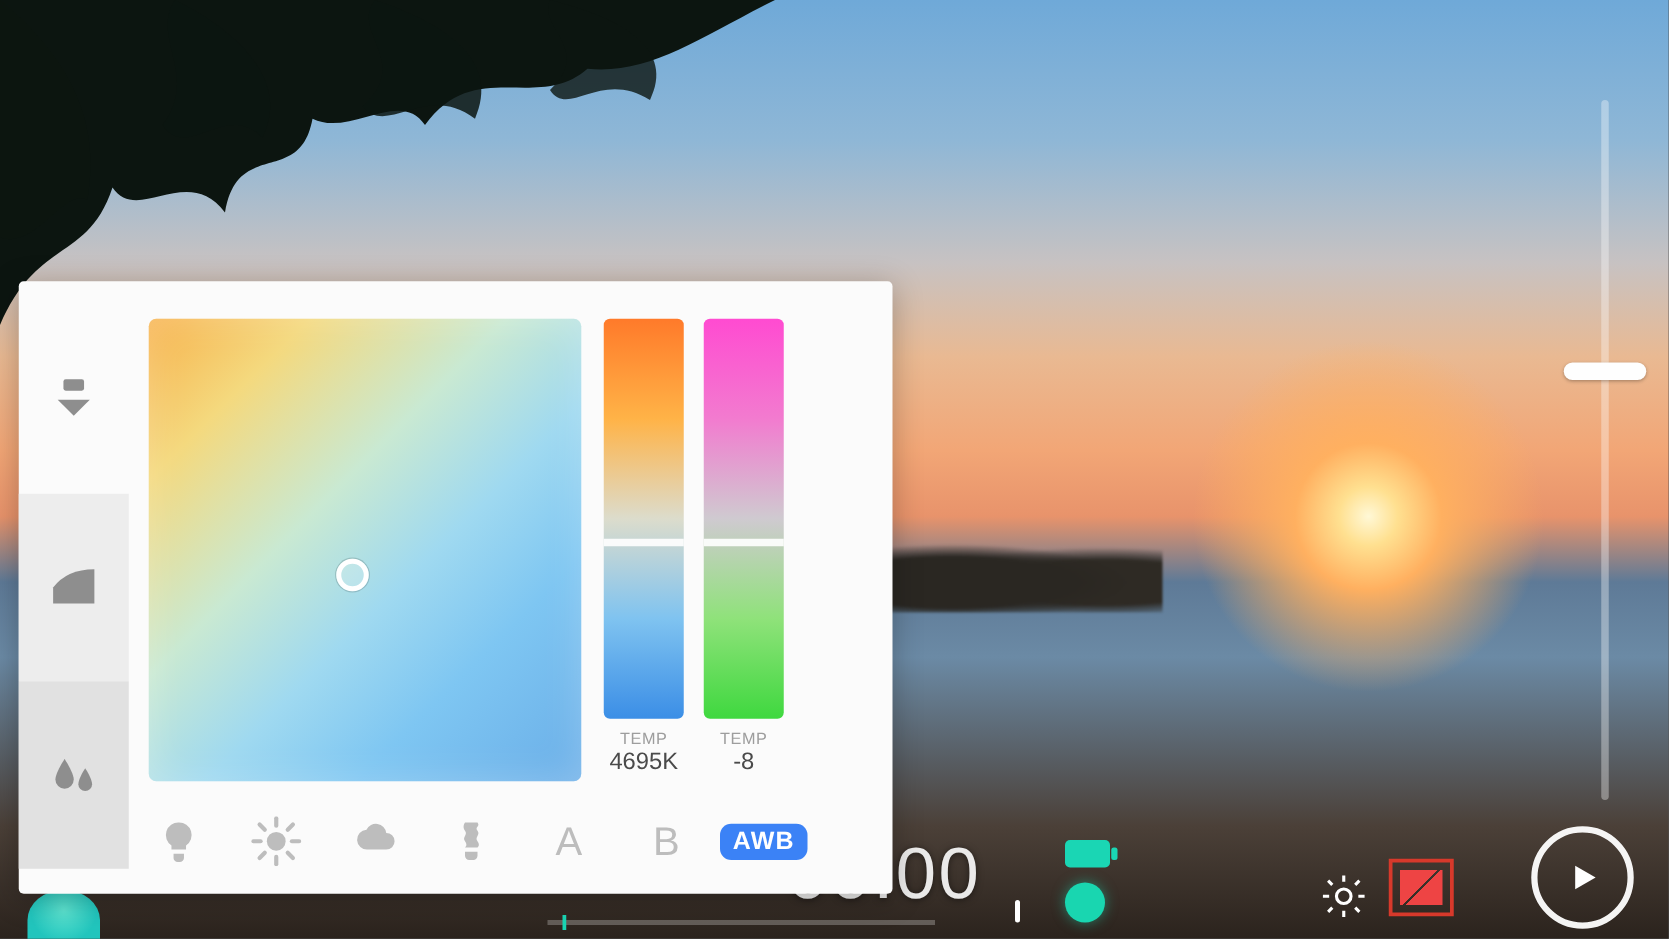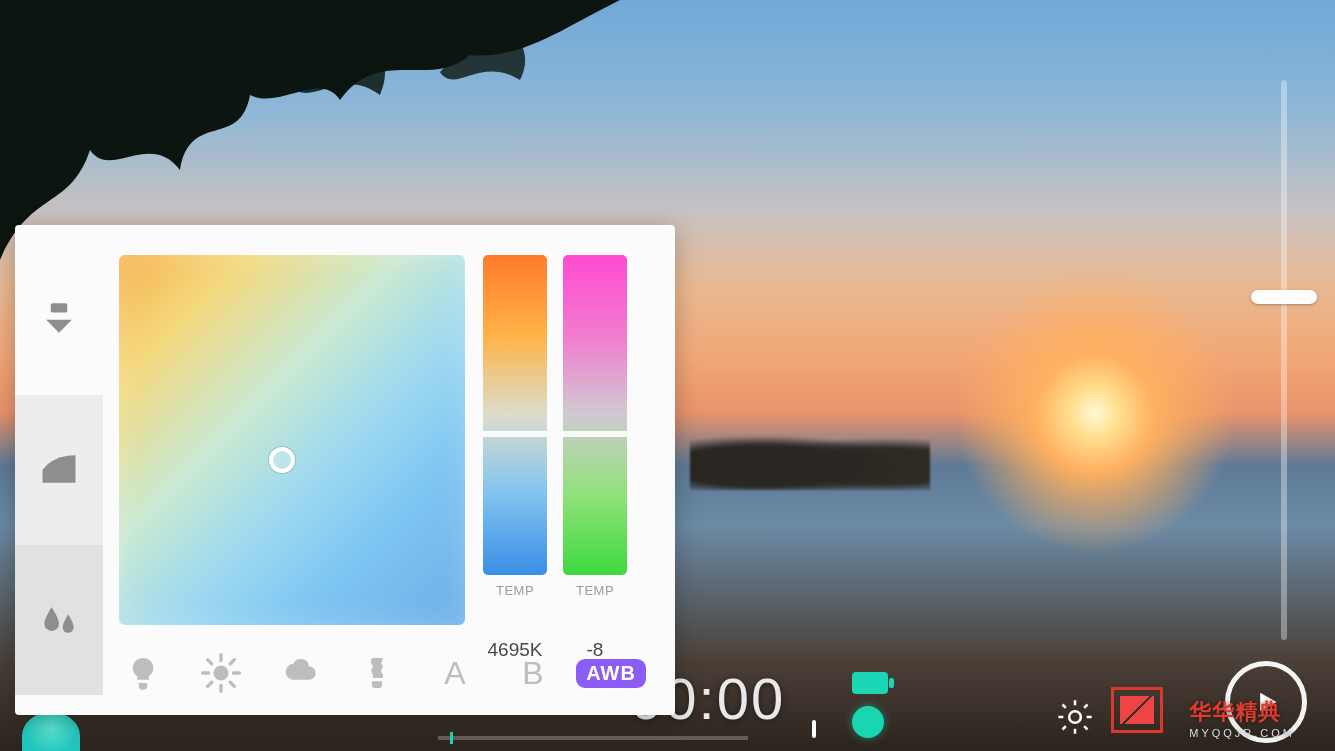--- a/index.html
+++ b/index.html
@@ -23,21 +23,21 @@
     filter:blur(1px);}
 
   
   .exposure-track{position:absolute;right:48px;top:80px;width:6px;height:560px;
     background:rgba(255,255,255,0.35);border-radius:3px;}
   .exposure-thumb{position:absolute;right:18px;top:290px;width:66px;height:14px;
     background:#fefefe;border-radius:7px;box-shadow:0 1px 3px rgba(0,0,0,.3);}
 
   
   .wb-panel{position:absolute;left:15px;top:225px;width:660px;height:490px;
-    background:#fbfbfb;border-radius:4px;box-shadow:0 4px 24px rgba(0,0,0,.25);}
+    background:#fbfbfb;border-radius:4px;box-shadow:0 4px 24px rgba(0,0,0,.25);padding-left:39px;}
   .wb-side{position:absolute;left:0;top:0;width:88px;height:100%;}
   .side-btn{display:flex;align-items:center;justify-content:center;color:#888;}
   .side-btn.top{position:absolute;left:0;top:38px;width:88px;height:110px;background:transparent;}
   .side-btn.mid{position:absolute;left:0;top:170px;width:88px;height:150px;background:#ededed;}
   .side-btn.bot{position:absolute;left:0;top:320px;width:88px;height:150px;background:#e1e1e1;}
   .side-btn svg{width:44px;height:44px;fill:#8e8e8e;}
 
   
   .pad{position:absolute;left:104px;top:30px;width:346px;height:370px;border-radius:6px;
     background:
@@ -49,32 +49,32 @@
   
   .col{position:absolute;top:30px;width:64px;height:320px;border-radius:5px;}
   .col.temp{left:468px;
     background:linear-gradient(180deg,#ff7a2a 0%, #ffb347 25%, #dcdccc 50%, #7fc3f0 75%, #3b8ee6 100%);}
   .col.tint{left:548px;
     background:linear-gradient(180deg,#ff4bd1 0%, #f27bcf 25%, #cfcad0 50%, #8fe27a 75%, #3fd83f 100%);}
   .col .notch{position:absolute;left:0;right:0;height:6px;background:rgba(255,255,255,.9);}
   .col.temp .notch{top:176px;}
   .col.tint .notch{top:176px;}
   .col-label{position:absolute;top:358px;width:64px;text-align:center;font-size:13px;color:#9d9d9d;letter-spacing:.5px;}
-  .col-value{position:absolute;top:374px;width:90px;text-align:center;font-size:19px;color:#4a4a4a;margin-top:40px;}
+  .col-value{position:absolute;top:374px;width:90px;text-align:center;font-size:19px;color:#4a4a4a;}
   .lbl-temp{left:468px;}
   .val-temp{left:455px;}
   .lbl-tint{left:548px;}
   .val-tint{left:535px;}
 
   
   .presets{position:absolute;left:104px;bottom:16px;height:52px;display:flex;align-items:center;gap:30px;}
   .preset{width:48px;height:48px;display:flex;align-items:center;justify-content:center;color:#bdbdbd;font-size:32px;font-weight:500;}
   .preset svg{width:40px;height:40px;fill:#bdbdbd;}
   .preset.letter{font-family:Helvetica,Arial,sans-serif;}
-  .awb{padding:3px 10px;background:#8b5cf6;color:#fff;border-radius:9px;font-weight:700;font-size:20px;letter-spacing:1px;}
+  .awb{padding:3px 10px;background:#3b82f6;color:#fff;border-radius:9px;font-weight:700;font-size:20px;letter-spacing:1px;}
 
   
   .timer{position:absolute;left:630px;top:665px;font-size:58px;color:rgba(255,255,255,.9);
     font-weight:300;letter-spacing:2px;text-shadow:0 1px 6px rgba(0,0,0,.5);font-variant-numeric:tabular-nums;}
   .battery{position:absolute;left:852px;top:672px;width:42px;height:22px;}
   .battery .body{position:absolute;left:0;top:0;width:36px;height:22px;border-radius:4px;background:#1ad6b4;}
   .battery .tip{position:absolute;right:0;top:6px;width:5px;height:10px;border-radius:2px;background:#1ad6b4;}
   .green-knob{position:absolute;left:852px;top:706px;width:32px;height:32px;border-radius:50%;background:#19d6b0;box-shadow:0 0 10px rgba(25,214,176,.5);}
   .tick{position:absolute;left:812px;top:720px;width:4px;height:18px;background:#fff;border-radius:2px;}
   .scale{position:absolute;left:438px;top:736px;width:310px;height:4px;background:rgba(255,255,255,.25);}
@@ -211,17 +211,13 @@
       </div>
       <div class="preset letter">A</div>
       <div class="preset letter">B</div>
       <div class="preset">
         <span class="awb">AWB</span>
       </div>
     </div>
   </div>
 
   <div class="wm-box"></div>
-  <div class="watermark">
-    <span>华华精典</span>
-    <span class="sub">MYQQJR.COM</span>
-  </div>
 </div>
 
 </body></html>

